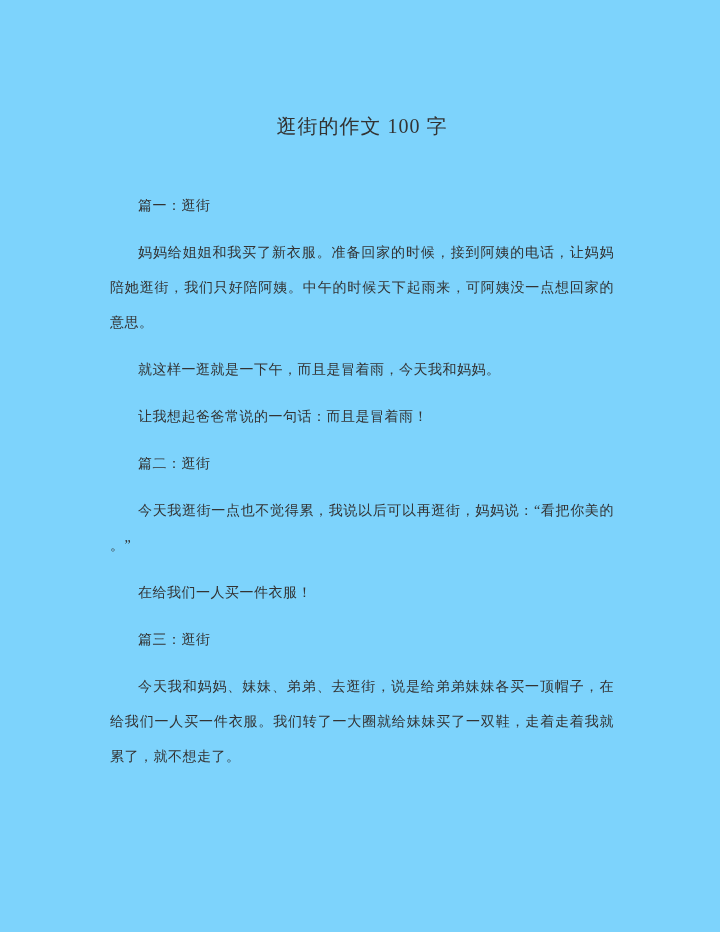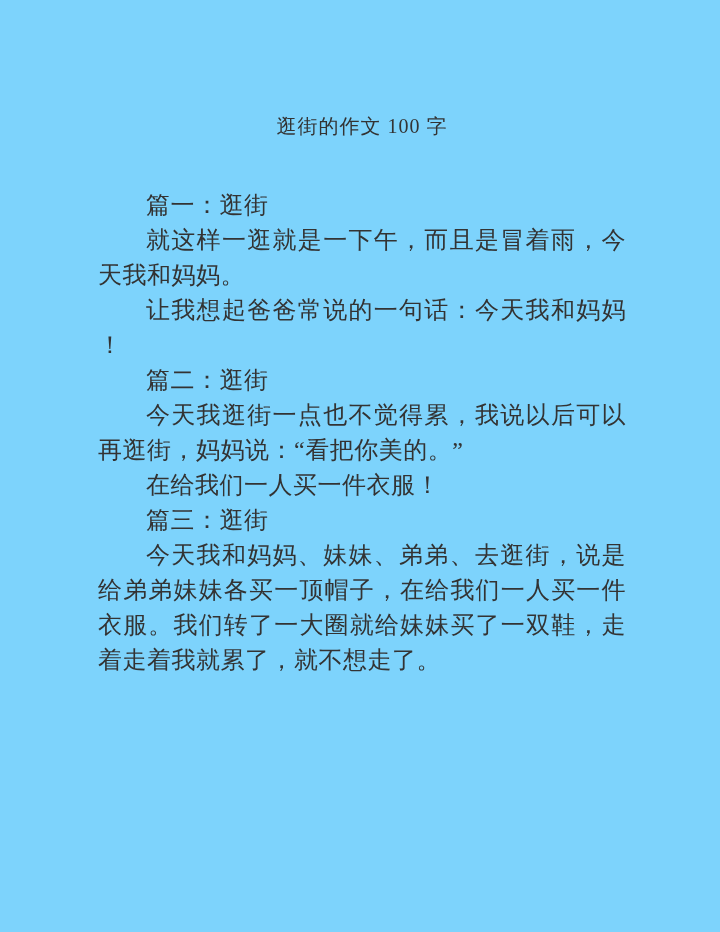--- a/index.html
+++ b/index.html
@@ -21,45 +21,46 @@
   .doc-title {
     margin: 0 0 42px 0;
     font-size: 20px;
     font-weight: normal;
     line-height: 40px;
     text-align: center;
     letter-spacing: 1px;
     color: #333333;
   }
   .doc-body p {
-    margin: 0;
-    font-size: 24px;
+    margin: 12px;
+    font-size: 14px;
     line-height: 35px;
     text-align: justify;
     text-indent: 2em;
     letter-spacing: 0.5px;
     line-break: anywhere;
     color: #333333;
   }
 </style>
 </head>
 <body>
 
 <div class="page">
   <h1 class="doc-title">逛街的作文 100 字</h1>
 
   <div class="doc-body">
 
       <p>篇一：逛街</p>
 
 
+      <p>妈妈给姐姐和我买了新衣服。准备回家的时候，接到阿姨的电话，让妈妈陪她逛街，我们只好陪阿姨。中午的时候天下起雨来，可阿姨没一点想回家的意思。</p>
 
       <p>就这样一逛就是一下午，而且是冒着雨，今天我和妈妈。</p>
 
-      <p>让我想起爸爸常说的一句话：今天我和妈妈！</p>
+      <p>让我想起爸爸常说的一句话：而且是冒着雨！</p>
 
       <p>篇二：逛街</p>
 
 
 
       <p>今天我逛街一点也不觉得累，我说以后可以再逛街，妈妈说：“看把你美的。”</p>
 
       <p>在给我们一人买一件衣服！</p>
 
       <p>篇三：逛街</p>

